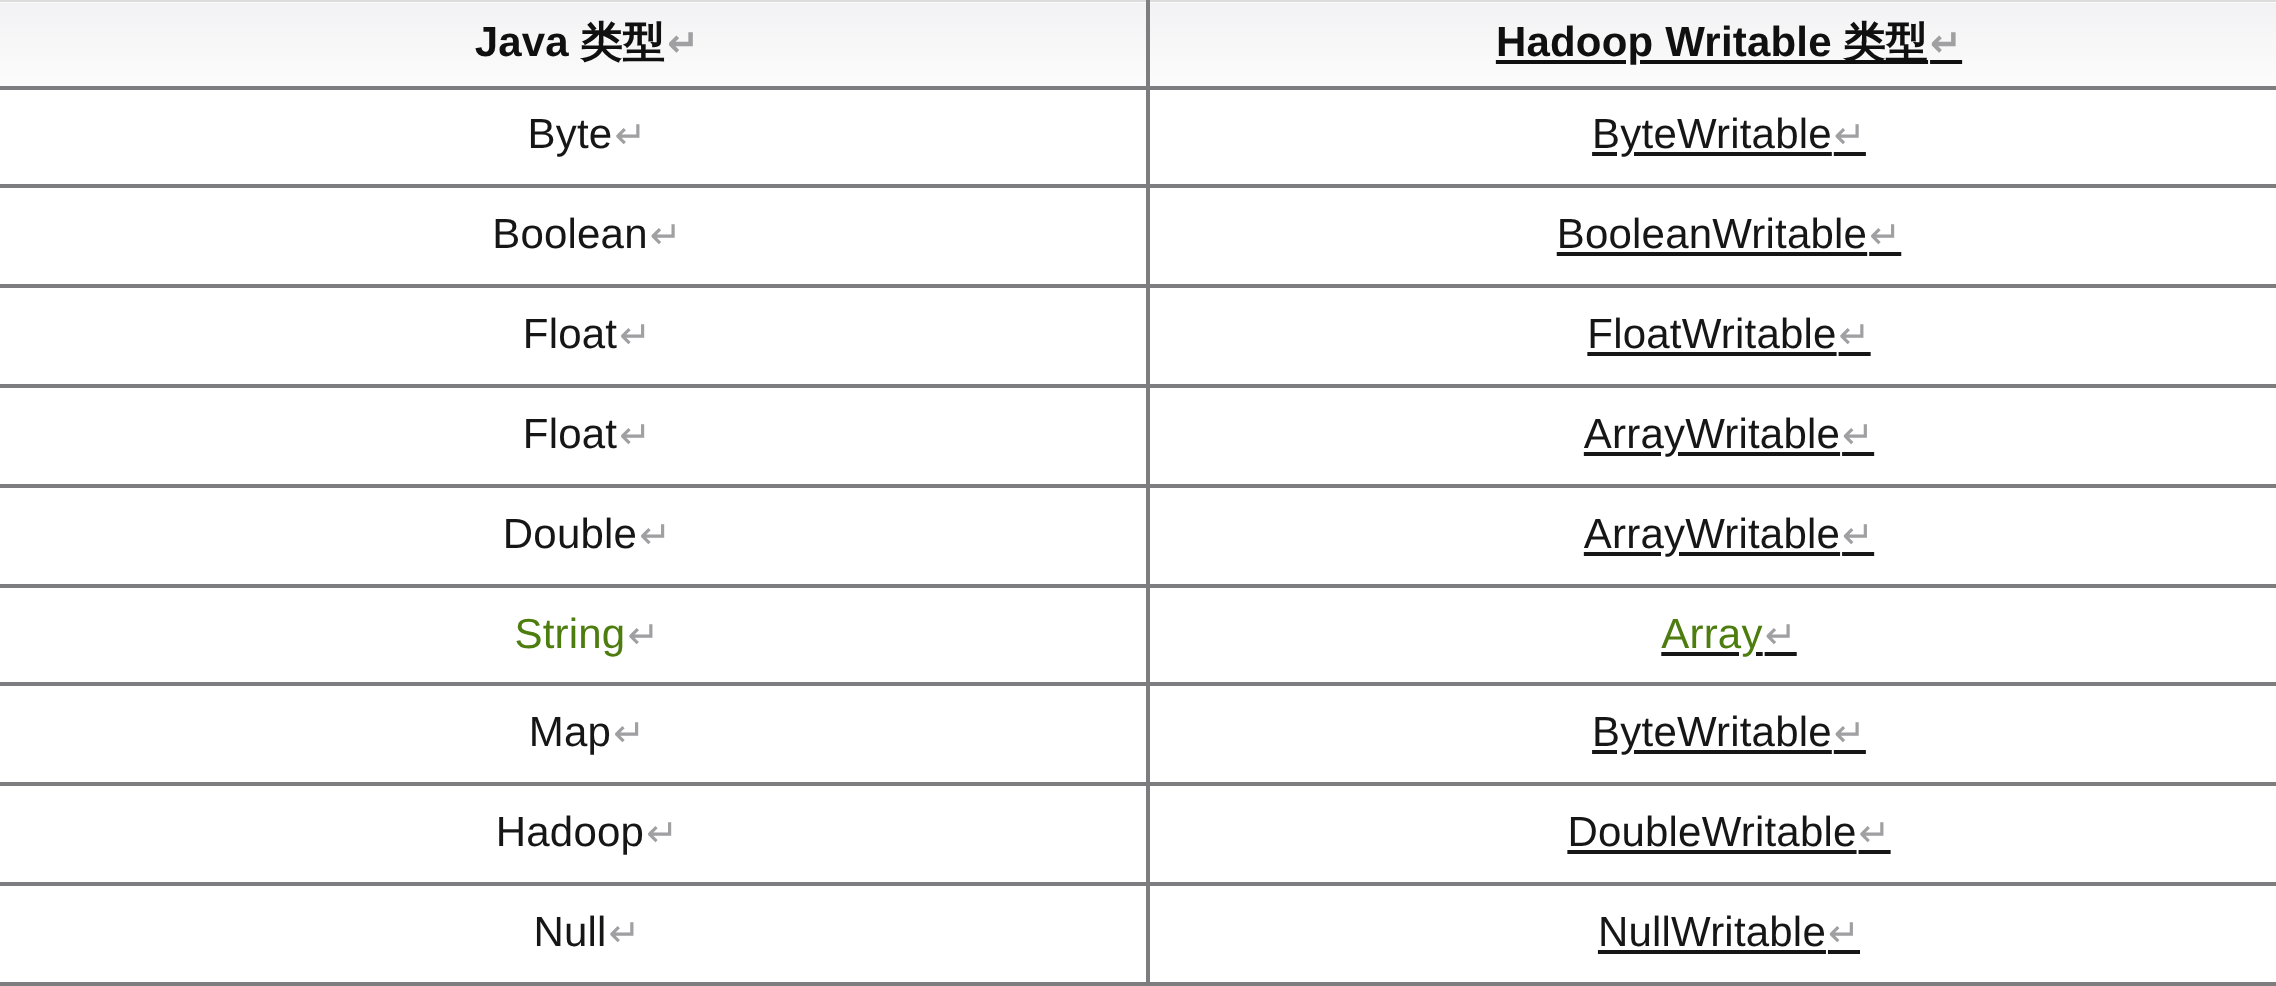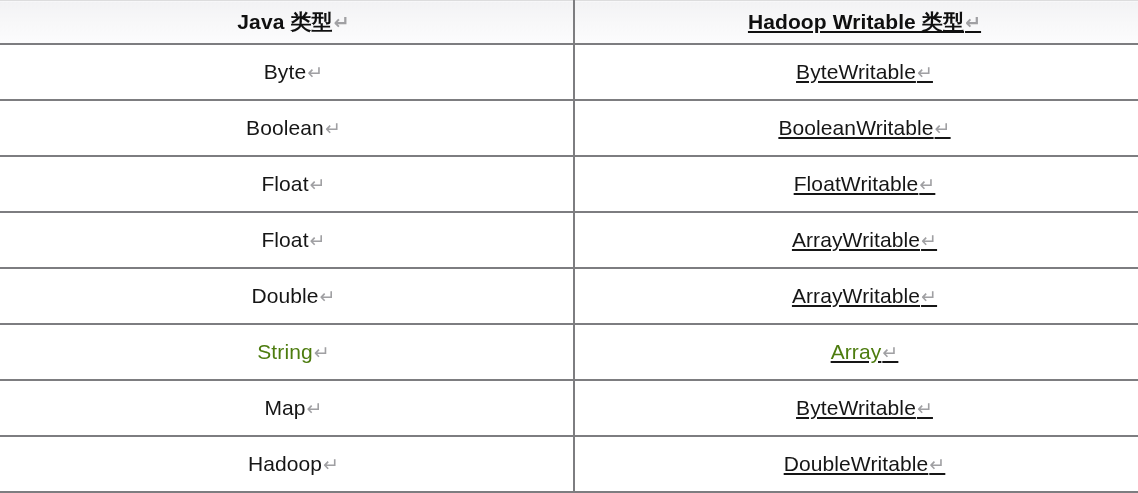--- a/index.html
+++ b/index.html
@@ -172,15 +172,23 @@
 
     <tr>
       <td class="cell-left">
         <span class="cell-text">Hadoop</span><span class="ret-mark">↵</span>
       </td>
       <td class="cell-right">
         <span class="cell-text">DoubleWritable</span><span class="ret-mark">↵</span>
       </td>
     </tr>
 
+    <tr>
+      <td class="cell-left">
+        <span class="cell-text">Null</span><span class="ret-mark">↵</span>
+      </td>
+      <td class="cell-right">
+        <span class="cell-text">NullWritable</span><span class="ret-mark">↵</span>
+      </td>
+    </tr>
 
   </tbody>
 </table>
 
 </body></html>

